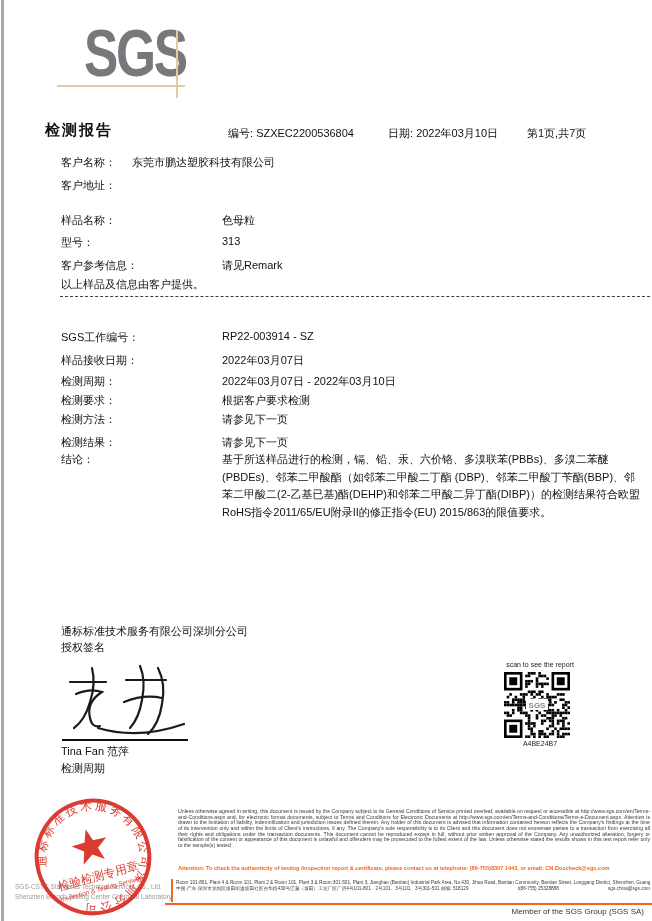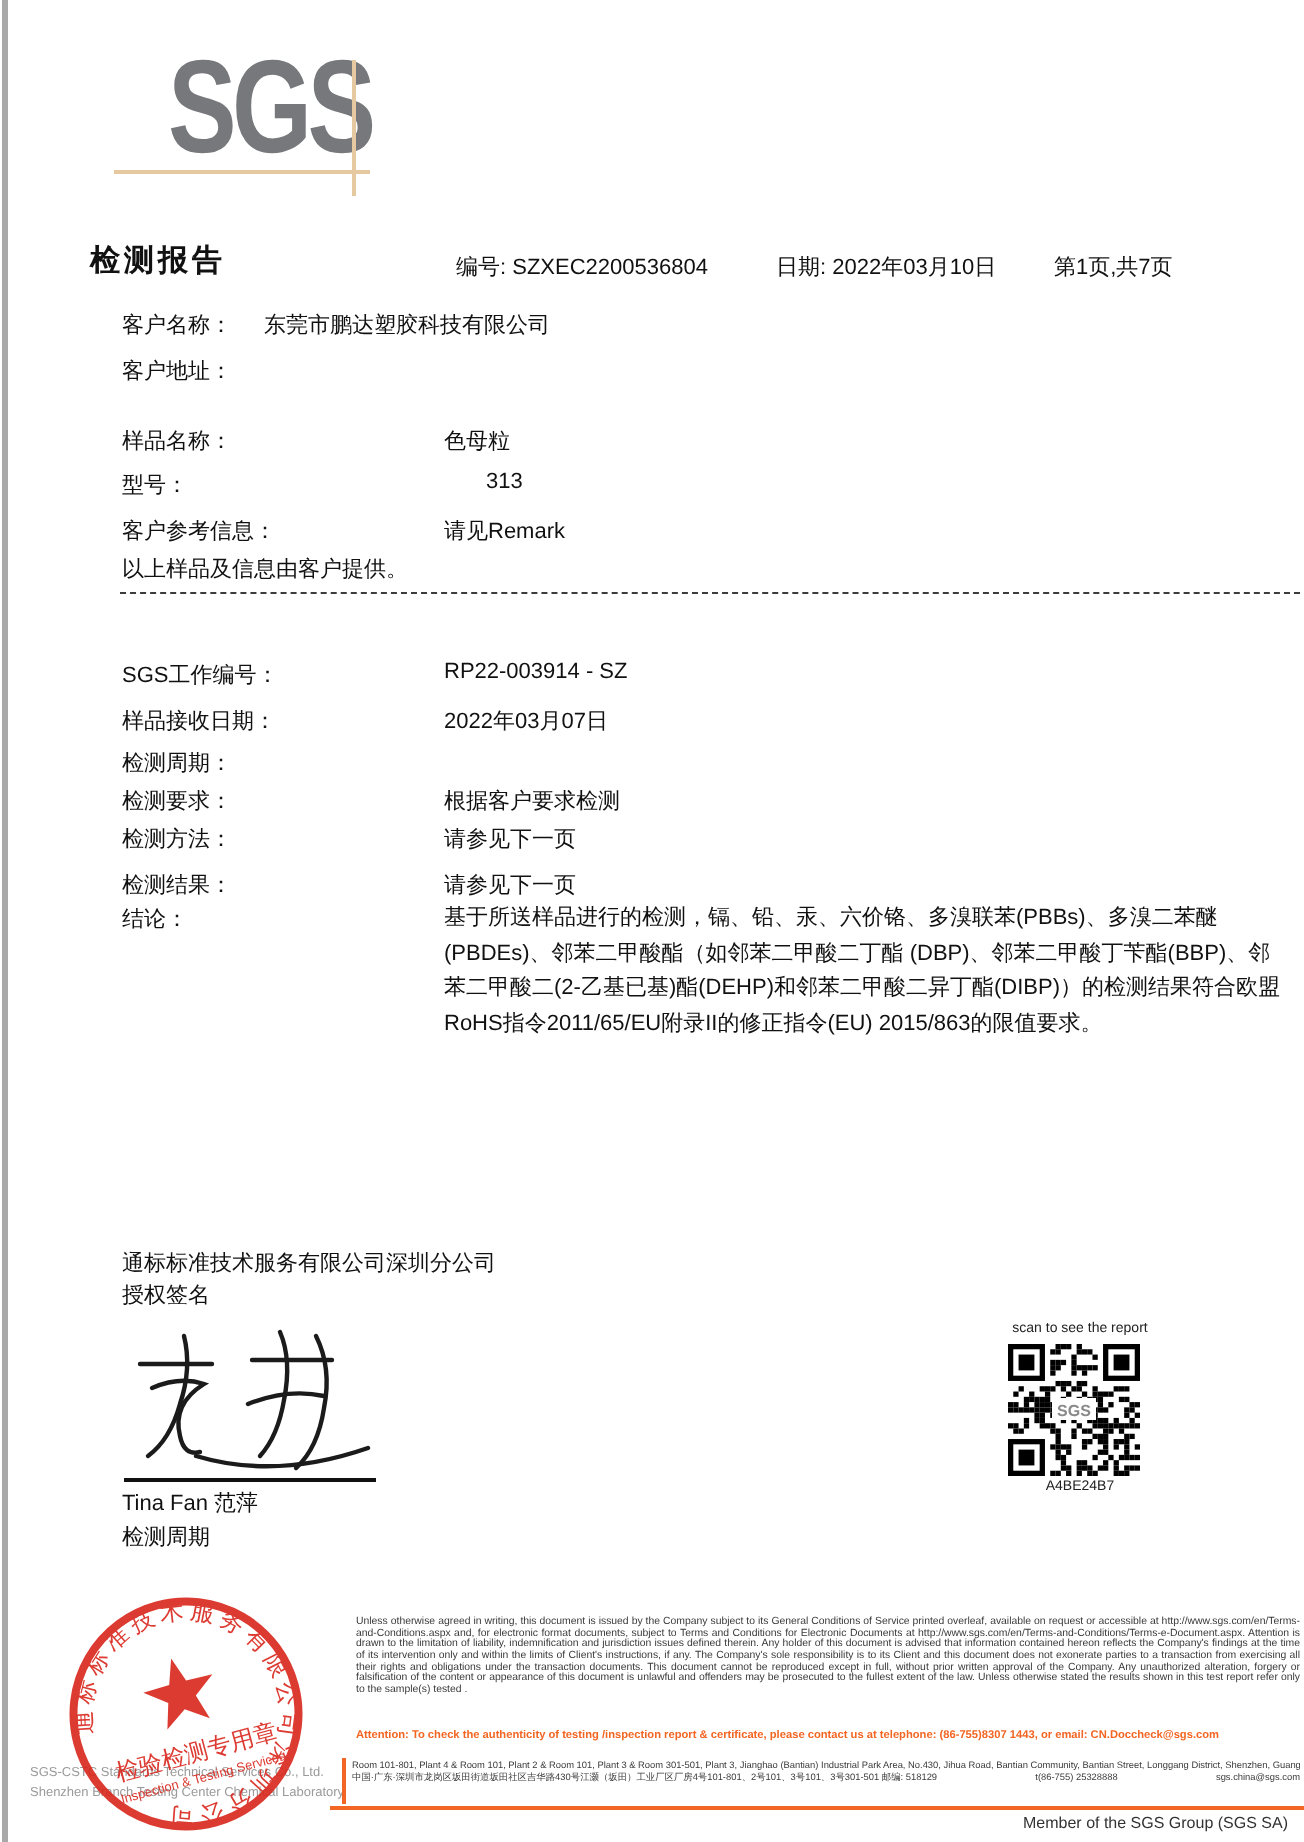--- a/index.html
+++ b/index.html
@@ -64,32 +64,33 @@
   </div>
   <div class="abs hmeta" style="left:527px;top:126px;">第1页,共7页</div>
 
   <div class="abs lbl" style="left:61px;top:155px;">客户名称：</div>
   <div class="abs val row-val-client" style="top:155px;text-align:right;">东莞市鹏达塑胶科技有限公司</div>
   <div class="abs lbl" style="left:61px;top:178px;">客户地址：</div>
 
   <div class="abs lbl" style="left:61px;top:213px;">样品名称：</div>
   <div class="abs val row-val-wide" style="top:213px;">色母粒</div>
   <div class="abs lbl" style="left:61px;top:235px;">型号：</div>
-  <div class="abs val row-val-wide" style="top:235px;margin-left:21px;">313</div>
+  <div class="abs val row-val-wide" style="top:235px;">313</div>
   <div class="abs lbl" style="left:61px;top:258px;">客户参考信息：</div>
   <div class="abs val row-val-wide" style="top:258px;">请见Remark</div>
   <div class="abs lbl" style="left:61px;top:277px;">以上样品及信息由客户提供。</div>
 
   <div class="abs dashline"></div>
 
   <div class="abs lbl" style="left:61px;top:330px;">SGS工作编号：</div>
   <div class="abs val row-val-wide" style="top:330px;">RP22-003914 - SZ</div>
   <div class="abs lbl" style="left:61px;top:353px;">样品接收日期：</div>
   <div class="abs val row-val-wide" style="top:353px;">2022年03月07日</div>
   <div class="abs lbl" style="left:61px;top:374px;">检测周期：</div>
+  <div class="abs val row-val-wide" style="top:374px;">2022年03月07日 - 2022年03月10日</div>
   <div class="abs lbl" style="left:61px;top:393px;">检测要求：</div>
   <div class="abs val row-val-wide" style="top:393px;">根据客户要求检测</div>
   <div class="abs lbl" style="left:61px;top:412px;">检测方法：</div>
   <div class="abs val row-val-wide" style="top:412px;">请参见下一页</div>
   <div class="abs lbl" style="left:61px;top:435px;">检测结果：</div>
   <div class="abs val row-val-wide" style="top:435px;">请参见下一页</div>
 
   <div class="abs lbl" style="left:61px;top:452px;">结论：</div>
   <div class="abs conclusion">基于所送样品进行的检测，镉、铅、汞、六价铬、多溴联苯(PBBs)、多溴二苯醚(PBDEs)、邻苯二甲酸酯（如邻苯二甲酸二丁酯 (DBP)、邻苯二甲酸丁苄酯(BBP)、邻苯二甲酸二(2-乙基已基)酯(DEHP)和邻苯二甲酸二异丁酯(DIBP)）的检测结果符合欧盟RoHS指令2011/65/EU附录II的修正指令(EU) 2015/863的限值要求。</div>
 

